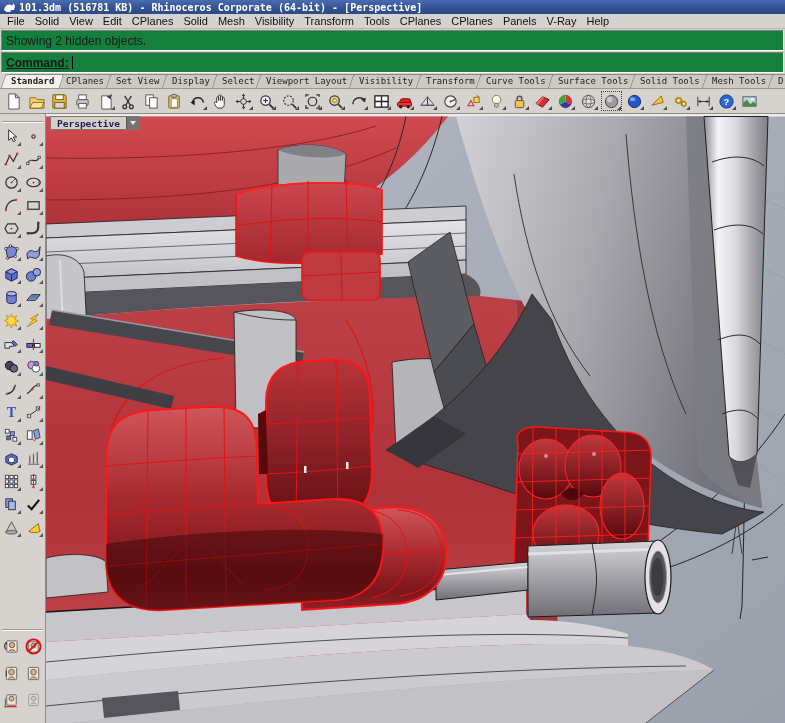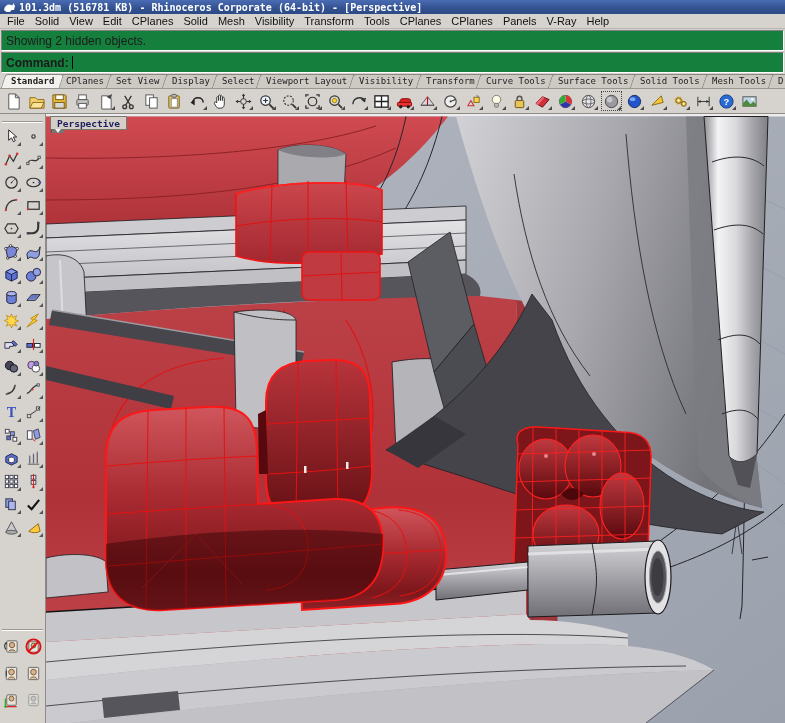--- a/index.html
+++ b/index.html
@@ -15,21 +15,21 @@
 
   
   .menubar { height:15px; background:#d6d3ce; border-bottom:1px solid #b9b6b0; display:flex; align-items:center; padding-left:2px; }
   .menu-item { font:11px "Liberation Sans", sans-serif; color:#111; padding:12px 5px; cursor:default;text-align:center; }
 
   
   .cmdwrap { height:45px; background:#d6d3ce; padding:1px 1px 0 1px; }
   .cmdrow { height:21px; background:#15803d; border:1px solid; border-color:#808080 #fff #fff #808080;
     display:flex; align-items:center; padding:0 4px; font:12px "Liberation Sans", sans-serif; color:#1a1a1a; }
   .cmdrow + .cmdrow { margin-top:1px; }
-  .cmd-label { font-weight:bold; margin-right:3px; }
+  .cmd-label { font-weight:bold; margin-right:3px;text-decoration:underline; }
   .caret { width:1px; height:13px; background:#000; display:inline-block; }
 
   
   .tabbar { height:15px; background:#d6d3ce; display:flex; align-items:flex-end; padding-left:3px; border-bottom:1px solid #9a978f; overflow:hidden; }
   .tab { position:relative; font:9px "DejaVu Sans Mono", monospace; color:#222; background:#cdcac4;
     border:1px solid #8a877f; border-bottom:none; padding:1px 7px 1px 7px; margin-right:-4px;
     transform:skewX(-18deg); border-radius:3px 3px 0 0; white-space:nowrap; height:14px; }
   .tab > span { display:inline-block; transform:skewX(18deg); }
   .tab.active { background:#f2f1ee; z-index:3; font-weight:bold; }
 
@@ -45,21 +45,21 @@
   .sidebar { width:46px; background:#d6d3ce; border-right:1px solid #8f8c85; padding-top:5px; }
   .sep { height:2px; border-top:1px solid #9a978f; border-bottom:1px solid #fff; margin:2px 2px; }
   .sgrid { display:grid; grid-template-columns:22px 22px; justify-content:center; }
   .sbtn { position:relative; width:22px; height:23px; display:flex; align-items:center; justify-content:center; border:1px solid transparent; }
   .sbtn.flyout::after { content:""; position:absolute; right:1px; bottom:1px; width:0; height:0;
     border-left:4px solid transparent; border-bottom:4px solid #555; }
   .sbtn.big { height:27px; }
 
   .viewport { position:relative; width:739px; height:609px; background:#a8aeb9; }
   .vplabel { position:absolute; top:2px; left:4px; z-index:5; display:flex; align-items:stretch;
-    background:#d4d0c8; border:1px solid #7a776f; height:14px;flex-direction:column; }
+    background:#d4d0c8; border:1px solid #7a776f; height:14px; }
   .vplabel .vptext { font:bold 9.5px "DejaVu Sans Mono", monospace; color:#20205e; padding:1px 6px 0 6px; }
   .vplabel .vparrow { width:13px; background:#767472; border-left:1px solid #55534f; display:flex; align-items:center; justify-content:center; }
   .vplabel .vparrow::after { content:""; width:0; height:0; border-left:3.5px solid transparent; border-right:3.5px solid transparent; border-top:4px solid #f0f0f0; }
   svg.scene { display:block; }
 </style>
 </head>
 <body>
 
 <div id="app">
 

